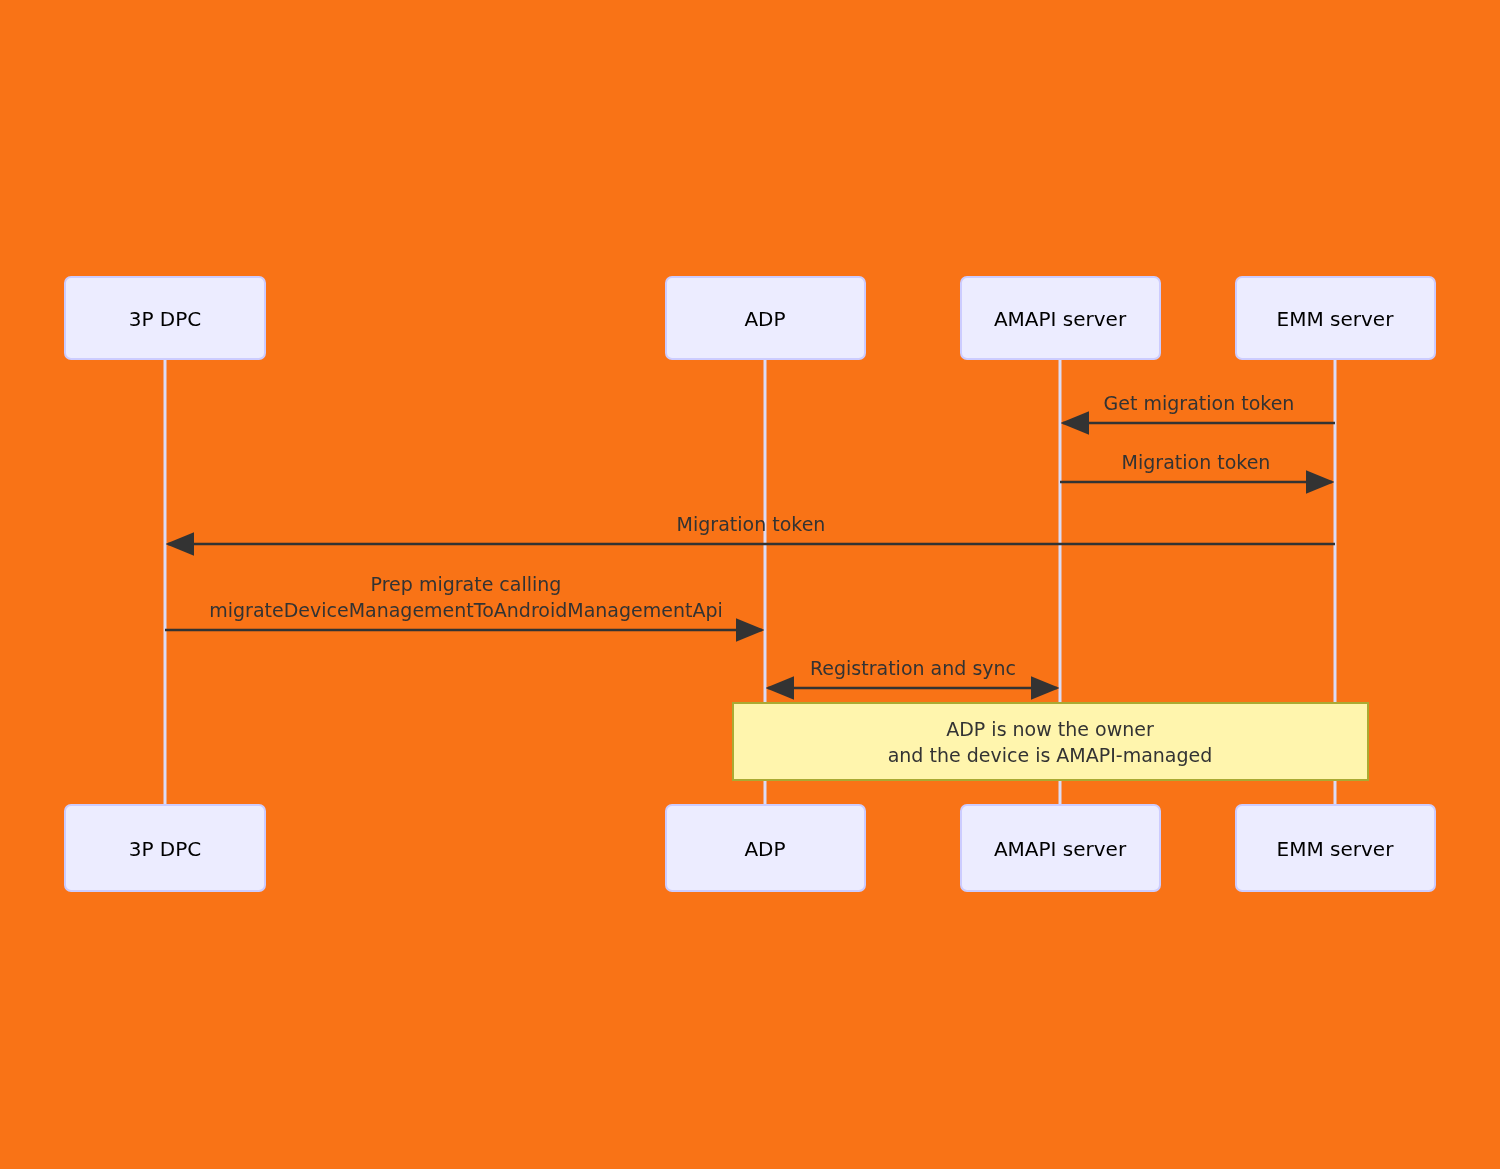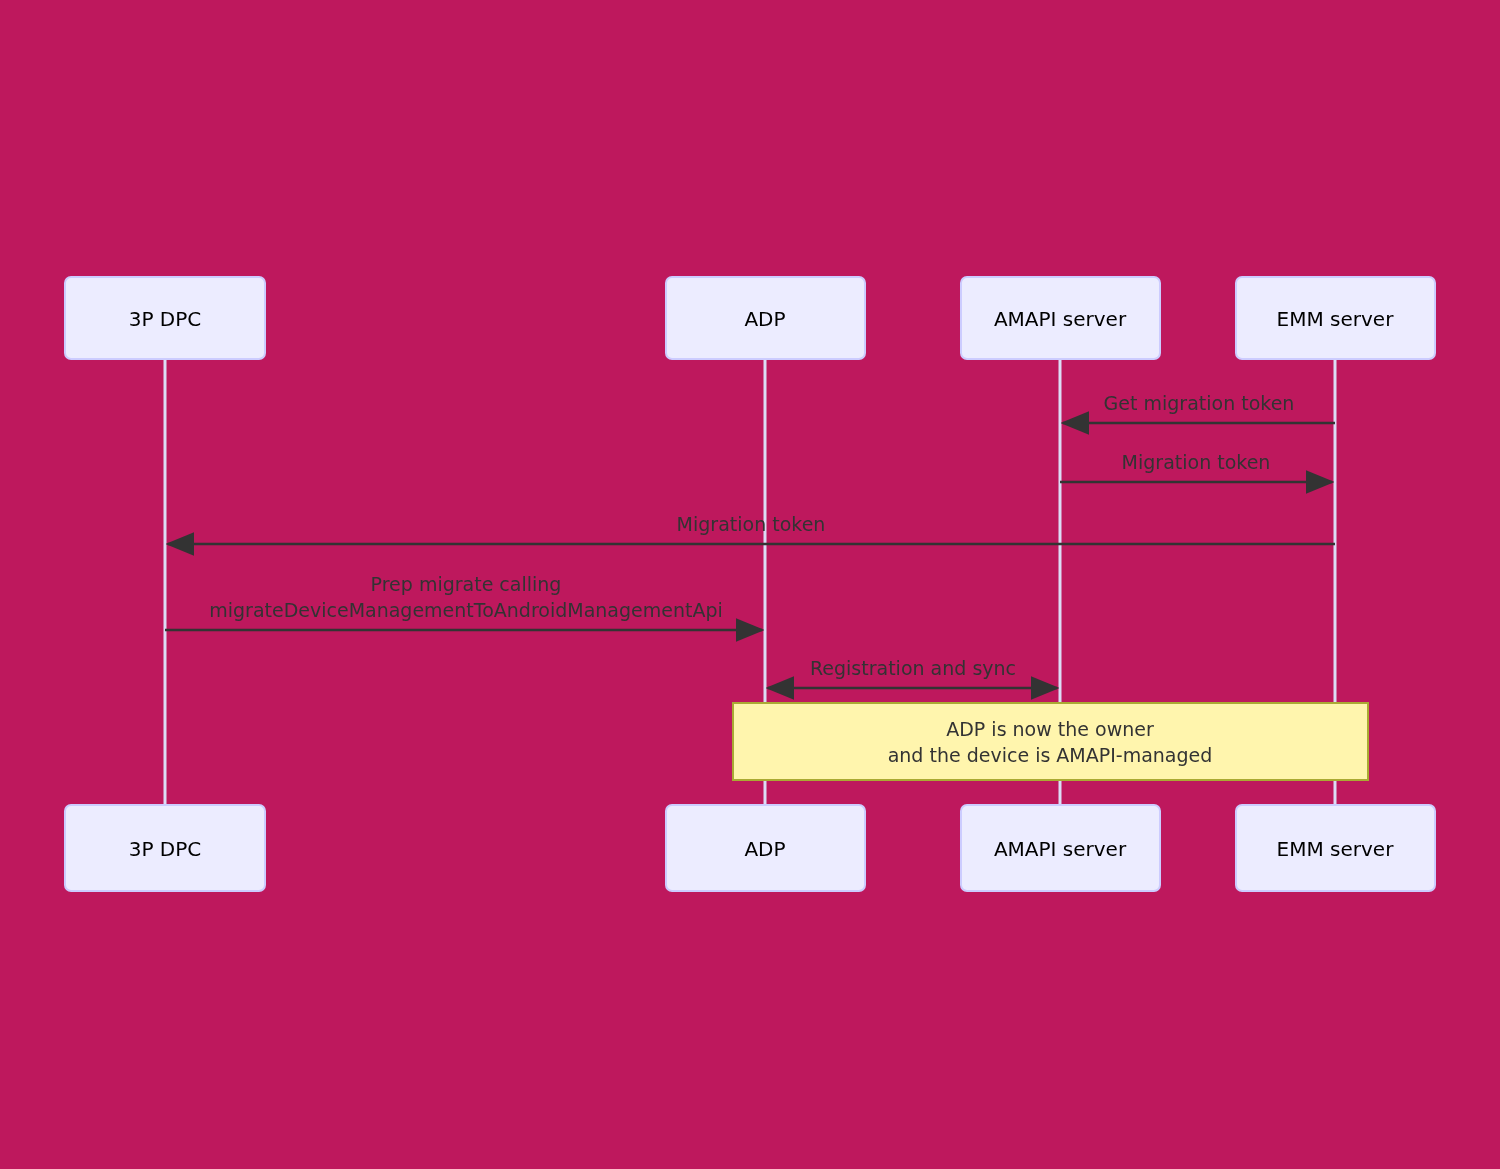--- a/index.html
+++ b/index.html
@@ -8,21 +8,21 @@
     padding: 0;
     background: #ffffff;
   }
   body {
     font-family: "DejaVu Sans", "Liberation Sans", sans-serif;
   }
   #canvas {
     position: relative;
     width: 1500px;
     height: 1169px;
-    background: #be185d;
+    background: #f97316;
     overflow: hidden;
   }
   svg#diagram {
     position: absolute;
     left: 0;
     top: 0;
     width: 1500px;
     height: 1169px;
   }
   .actor-box {

